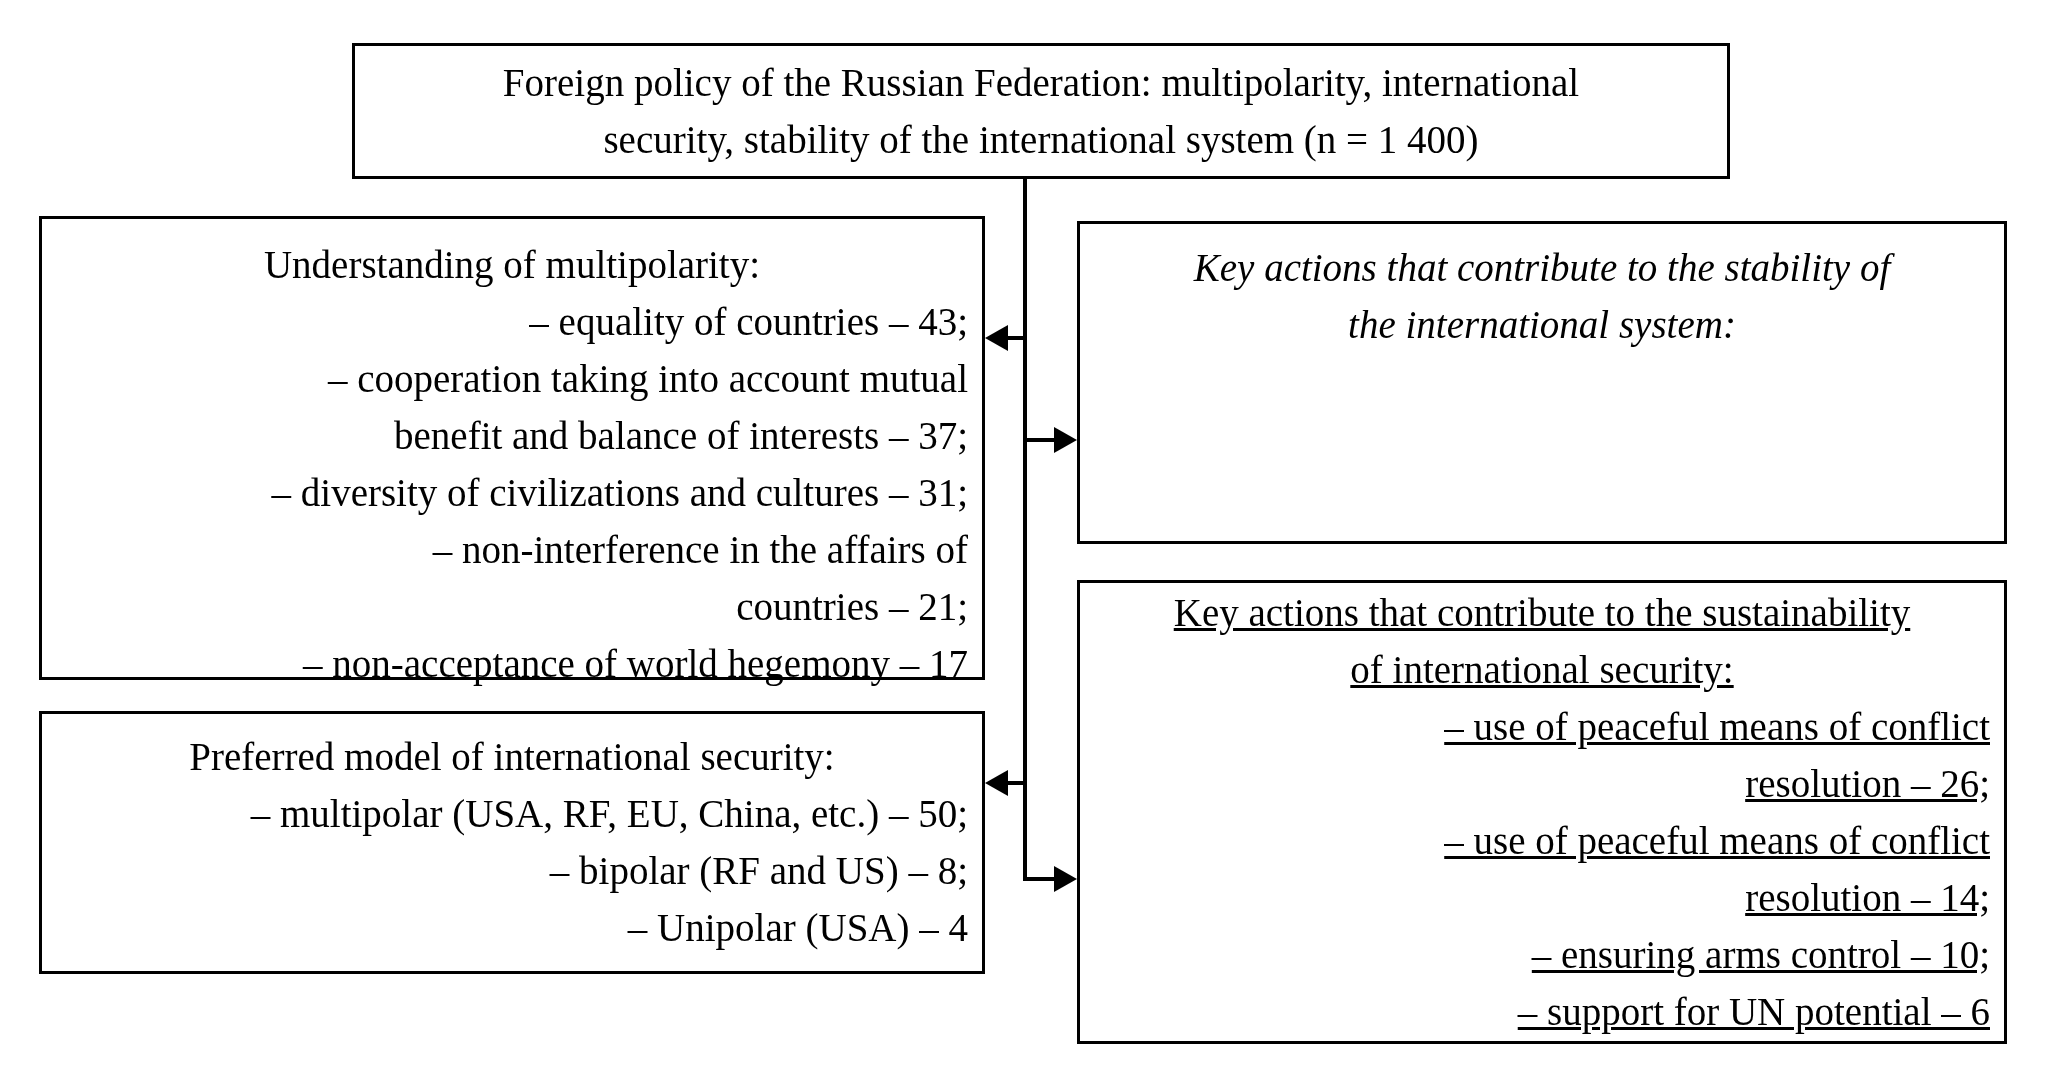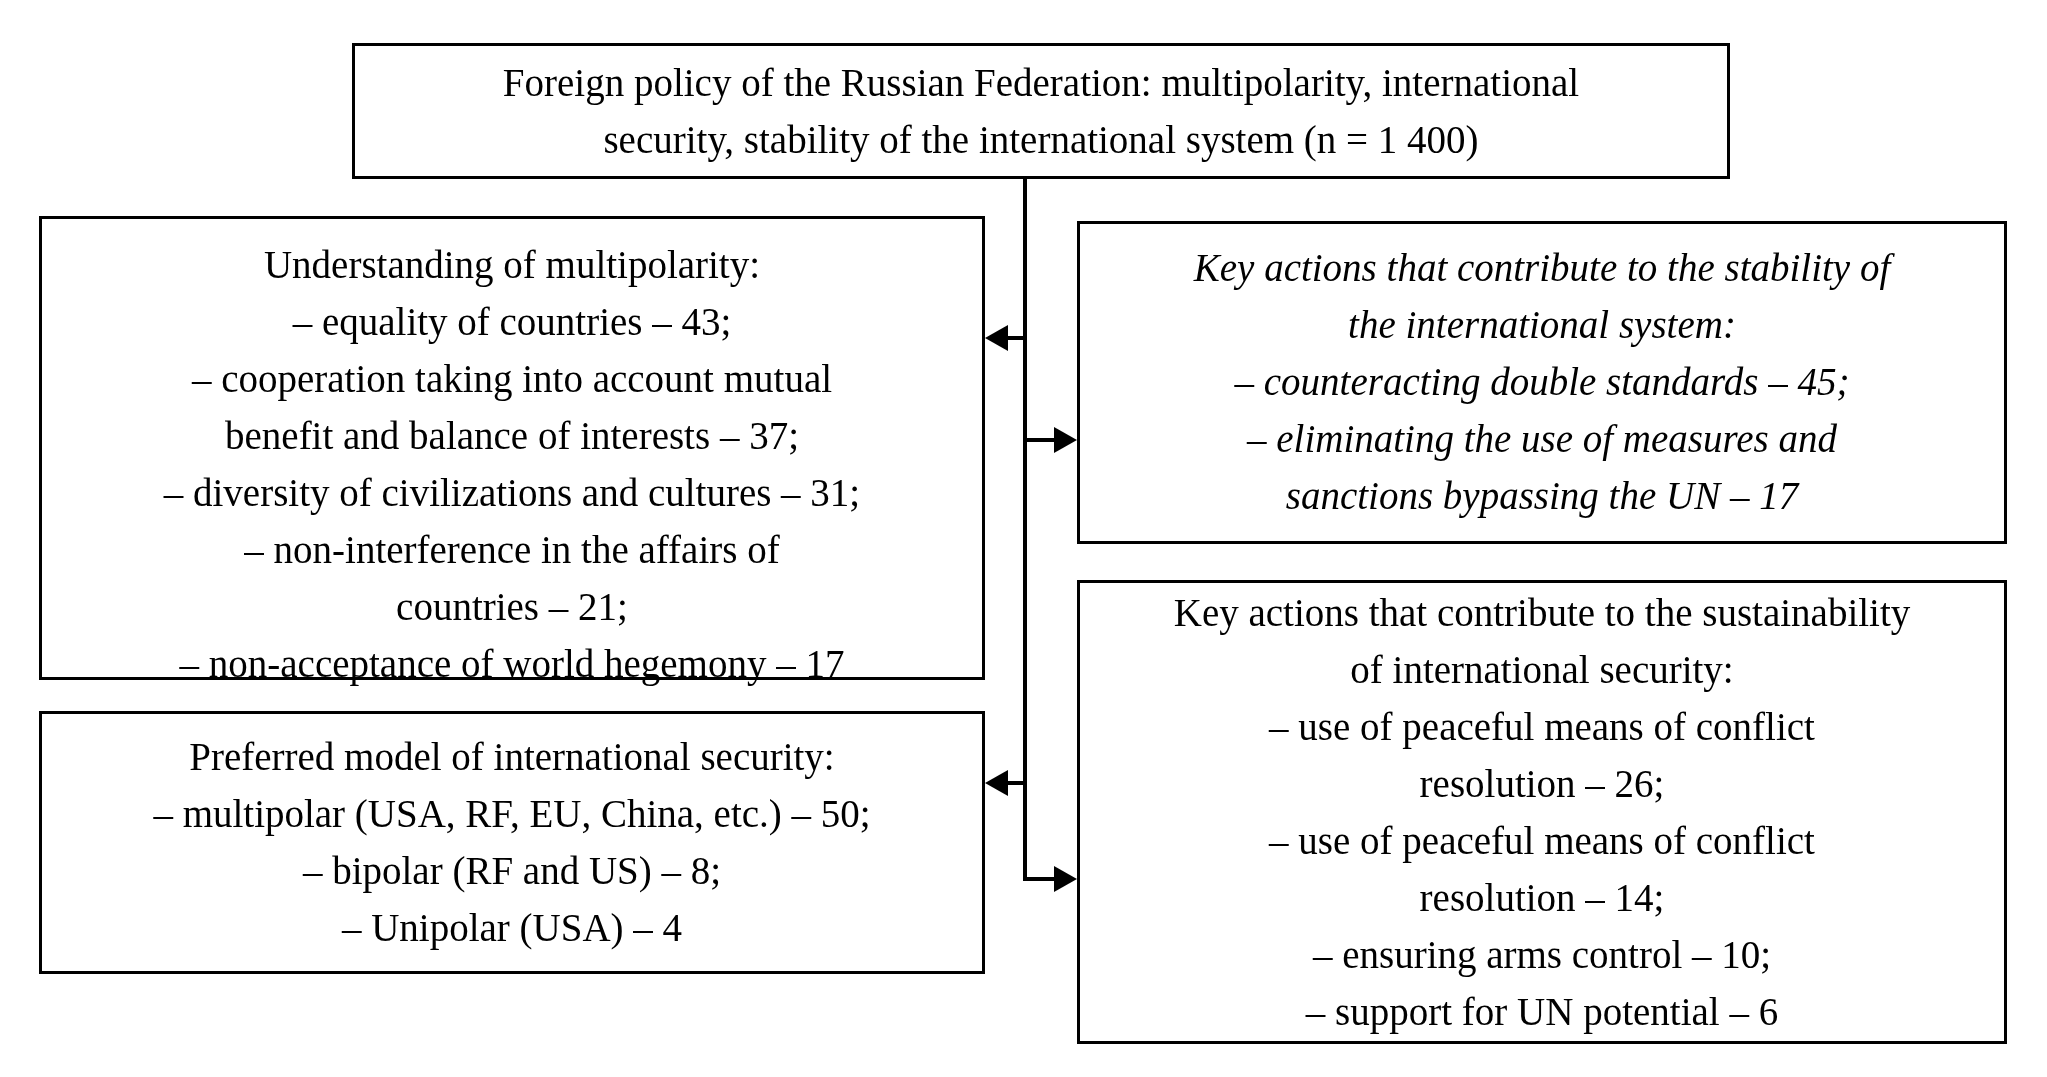--- a/index.html
+++ b/index.html
@@ -22,21 +22,21 @@
     background: #ffffff;
     box-sizing: border-box;
     font-size: 39px;
     line-height: 57px;
   }
   .box .title {
     text-align: center;
     white-space: pre-line;
   }
   .box .body {
-    text-align: center;
+    text-align: right;
     white-space: pre-line;
   }
   #top-box {
     left: 352px; top: 43px; width: 1378px; height: 136px;
     padding: 8px 16px 0 16px;
   }
   #left-top-box {
     left: 39px; top: 216px; width: 946px; height: 464px;
     padding: 17px 14px 0 14px;
   }
@@ -45,20 +45,21 @@
     padding: 14px 14px 0 14px;
   }
   #right-top-box {
     left: 1077px; top: 221px; width: 930px; height: 323px;
     padding: 15px 14px 0 14px;
     font-style: italic;
   }
   #right-bottom-box {
     left: 1077px; top: 580px; width: 930px; height: 464px;
     padding: 1px 14px 0 14px;
+    text-decoration: underline;
   }
   .connector {
     position: absolute;
     background: #000000;
   }
   #trunk-line {
     left: 1023px; top: 179px; width: 4px; height: 702px;
   }
   .stem {
     position: absolute;
@@ -98,23 +99,20 @@
   <div class="box" id="left-bottom-box">
     <div class="title">Preferred model of international security:</div>
     <div class="body">– multipolar (USA, RF, EU, China, etc.) – 50;
 – bipolar (RF and US) – 8;
 – Unipolar (USA) – 4</div>
   </div>
 
   <div class="box" id="right-top-box">
     <div class="title">Key actions that contribute to the stability of
 the international system:</div>
-    <div class="body">– counteracting double standards – 45;
-– eliminating the use of measures and
-sanctions bypassing the UN – 17</div>
   </div>
 
   <div class="box" id="right-bottom-box">
     <div class="title">Key actions that contribute to the sustainability
 of international security:</div>
     <div class="body">– use of peaceful means of conflict
 resolution – 26;
 – use of peaceful means of conflict
 resolution – 14;
 – ensuring arms control – 10;

